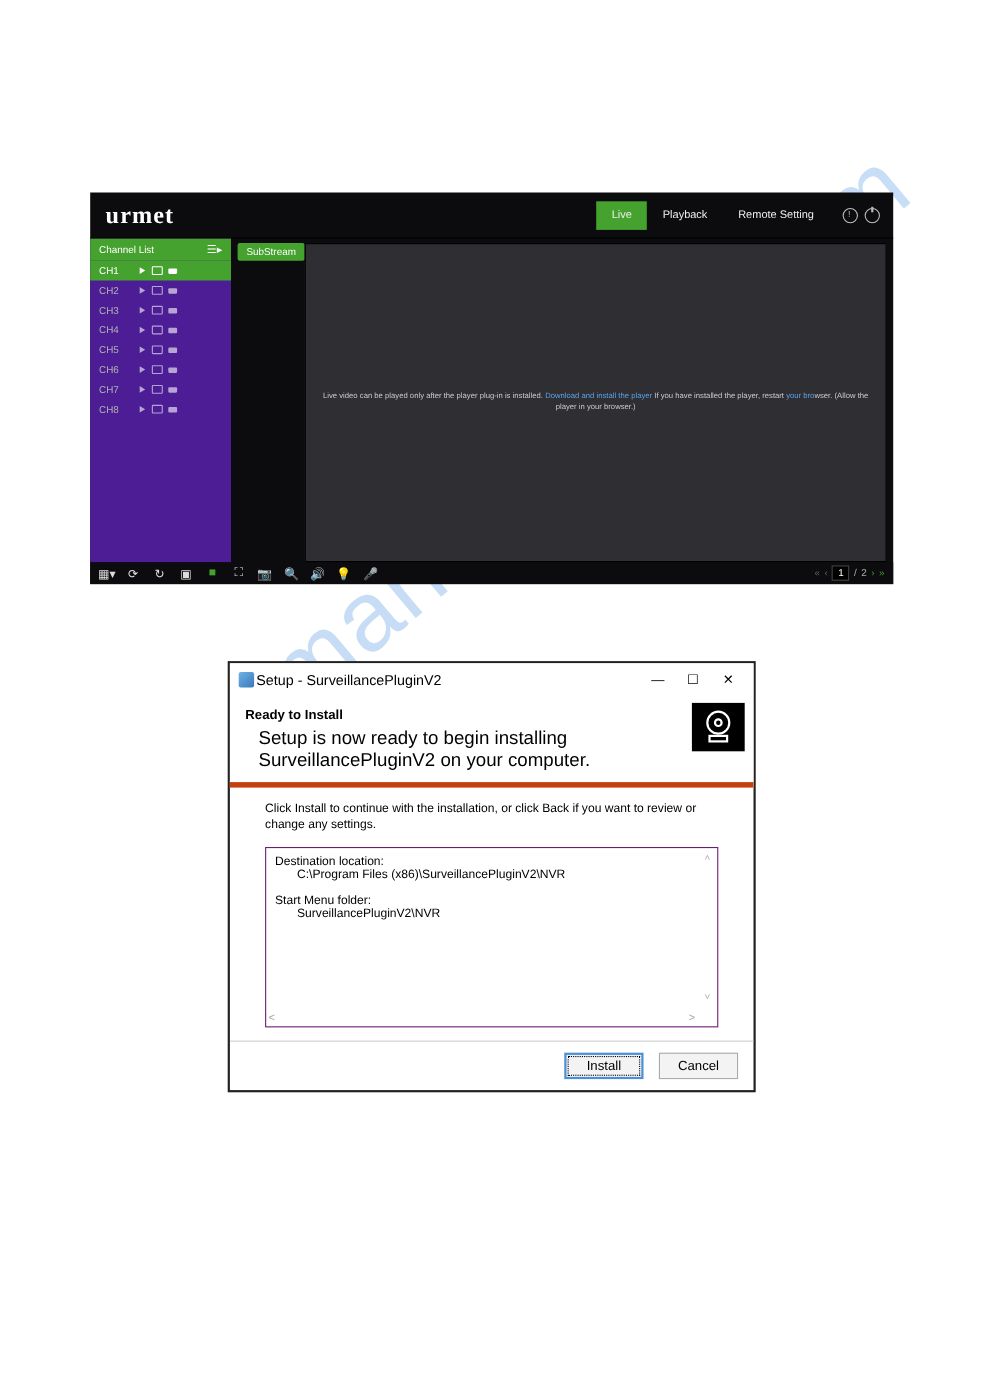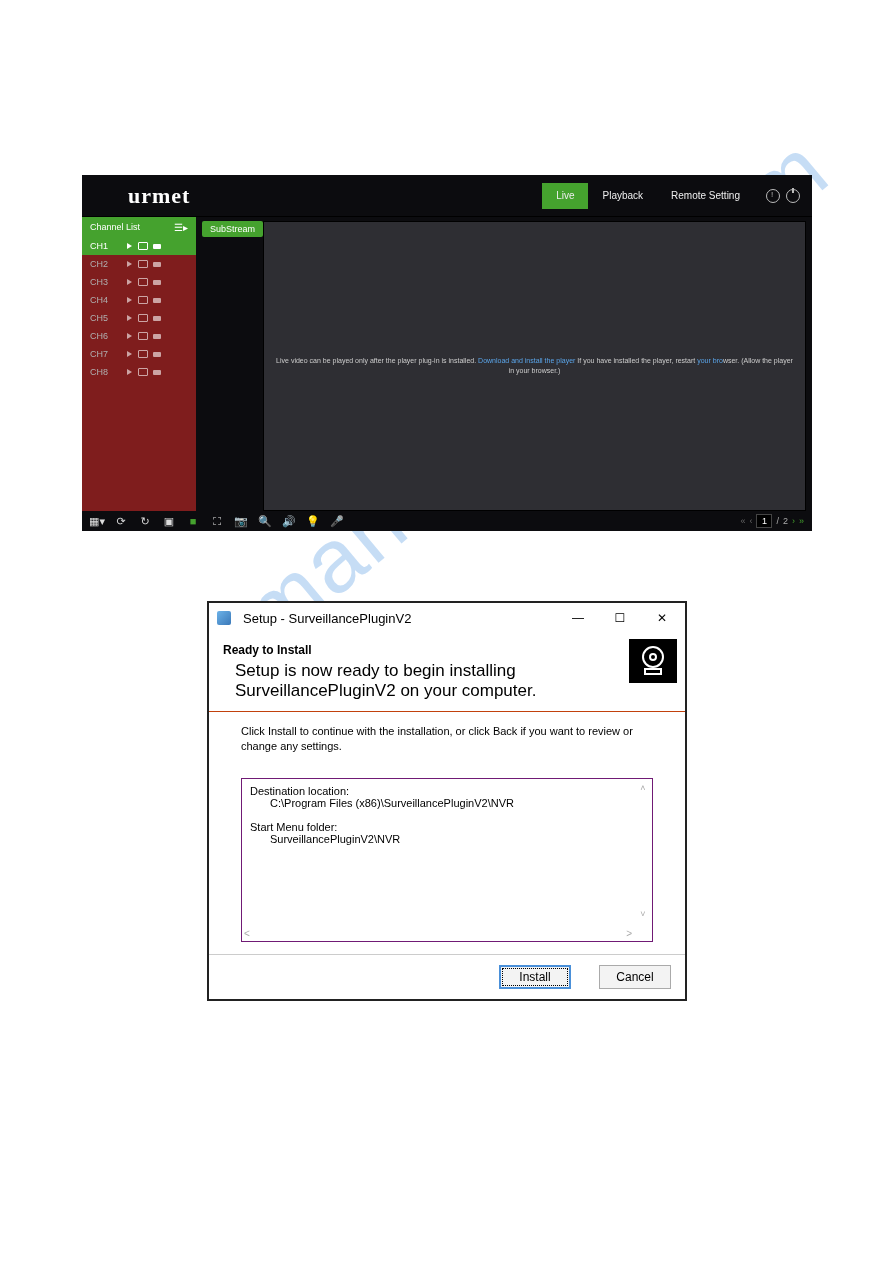--- a/index.html
+++ b/index.html
@@ -20,21 +20,20 @@
     align-items: center;
     border-bottom: 1px solid #000;
   }
   .logo {
     font-family: Georgia, serif;
     font-size: 22px;
     font-weight: bold;
     color: #fff;
     padding-left: 14px;
     letter-spacing: 1px;
-    margin-left: 32px;
   }
   .top-spacer { flex: 1; }
   .nav-btn {
     padding: 0 14px;
     height: 26px;
     line-height: 26px;
     color: #eee;
     font-size: 10px;
     cursor: pointer;
   }
@@ -49,21 +48,21 @@
     width: 14px; height: 14px;
     border-radius: 50%;
     border: 1px solid #bbb;
     display: inline-block;
     position: relative;
   }
   .info-i::after { content: "!"; color: #bbb; font-size: 8px; position: absolute; left: 4px; top: 0; }
   .power-i::after { content: ""; position: absolute; left: 5px; top: -2px; width: 2px; height: 5px; background: #bbb; }
 
   .nvr-body { display: flex; height: 294px; }
-  .sidebar { width: 114px; background: #7f1d1d; }
+  .sidebar { width: 128px; background: #4c1d95; }
   .channel-header {
     background: #45a22e;
     color: #fff;
     height: 20px;
     display: flex;
     align-items: center;
     padding: 0 8px;
     font-size: 9px;
     justify-content: space-between;
   }
@@ -147,61 +146,61 @@
     background: #fff;
     font-family: "Segoe UI", Tahoma, sans-serif;
     font-size: 12px;
     color: #000;
   }
   .dlg-titlebar {
     height: 30px;
     display: flex;
     align-items: center;
     padding: 0 8px;
-    gap: 12px;
+    gap: 2px;
     background: #fff;
   }
   .dlg-title { flex: 1; font-size: 13px; }
   .dlg-winbtn {
     width: 30px; height: 22px;
     display: inline-flex;
     align-items: center;
     justify-content: center;
     font-size: 12px;
   }
   .setup-icon {
     width: 14px; height: 14px;
     display: inline-block;
     background: linear-gradient(135deg, #6cb2e8, #3a78b8);
     border-radius: 2px;
   }
   .dlg-header {
     padding: 10px 14px;
     position: relative;
     background: #fff;
-    border-bottom: 1px solid #c2410c;
+    border-bottom: 5px solid #c2410c;
     min-height: 56px;
   }
   .dlg-header h3 { font-size: 12px; font-weight: bold; margin-bottom: 4px; }
   .dlg-header p { font-size: 17px; padding-left: 12px; }
   .hdr-icon {
     position: absolute;
     right: 8px; top: 6px;
     width: 48px; height: 44px;
     background: #000;
     display: flex;
     align-items: center;
     justify-content: center;
   }
   .hdr-icon svg { width: 36px; height: 36px; }
   .dlg-body {
     padding: 12px 32px;
     font-size: 11px;
   }
-  .dlg-body .instr { margin-bottom: 24px; line-height: 1.35; }
+  .dlg-body .instr { margin-bottom: 12px; line-height: 1.35; }
   .summary-box {
     border: 1px solid #701a75;
     padding: 6px 8px 6px 8px;
     height: 164px;
     position: relative;
     font-size: 11px;
     overflow: hidden;
   }
   .summary-box .scroll-up, .summary-box .scroll-down {
     width: 14px; height: 14px;
@@ -213,21 +212,21 @@
   .summary-box .scroll-up { position: absolute; right: 2px; top: 2px; }
   .summary-box .scroll-down { position: absolute; right: 2px; bottom: 20px; }
   .summary-box .hscroll-l { position: absolute; left: 2px; bottom: 2px; color: #aaa; font-size: 10px; }
   .summary-box .hscroll-r { position: absolute; right: 20px; bottom: 2px; color: #aaa; font-size: 10px; }
   .summary-box .ind { margin-left: 20px; }
   .dlg-buttons {
     border-top: 1px solid #ccc;
     padding: 10px 14px;
     display: flex;
     justify-content: flex-end;
-    gap: 28px;
+    gap: 14px;
   }
   .dlg-btn {
     min-width: 72px;
     height: 24px;
     border: 1px solid #aaa;
     background: #f3f3f3;
     font-size: 12px;
     cursor: pointer;
   }
   .dlg-btn.primary {

